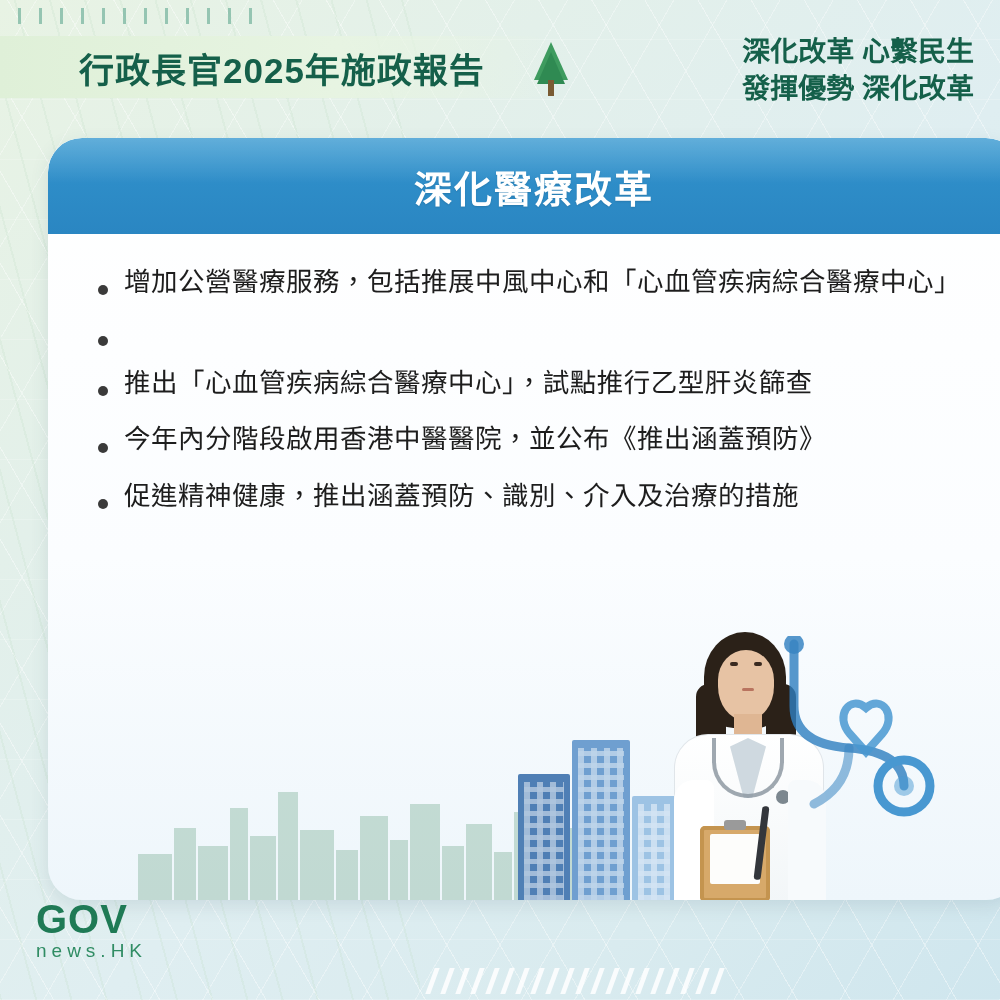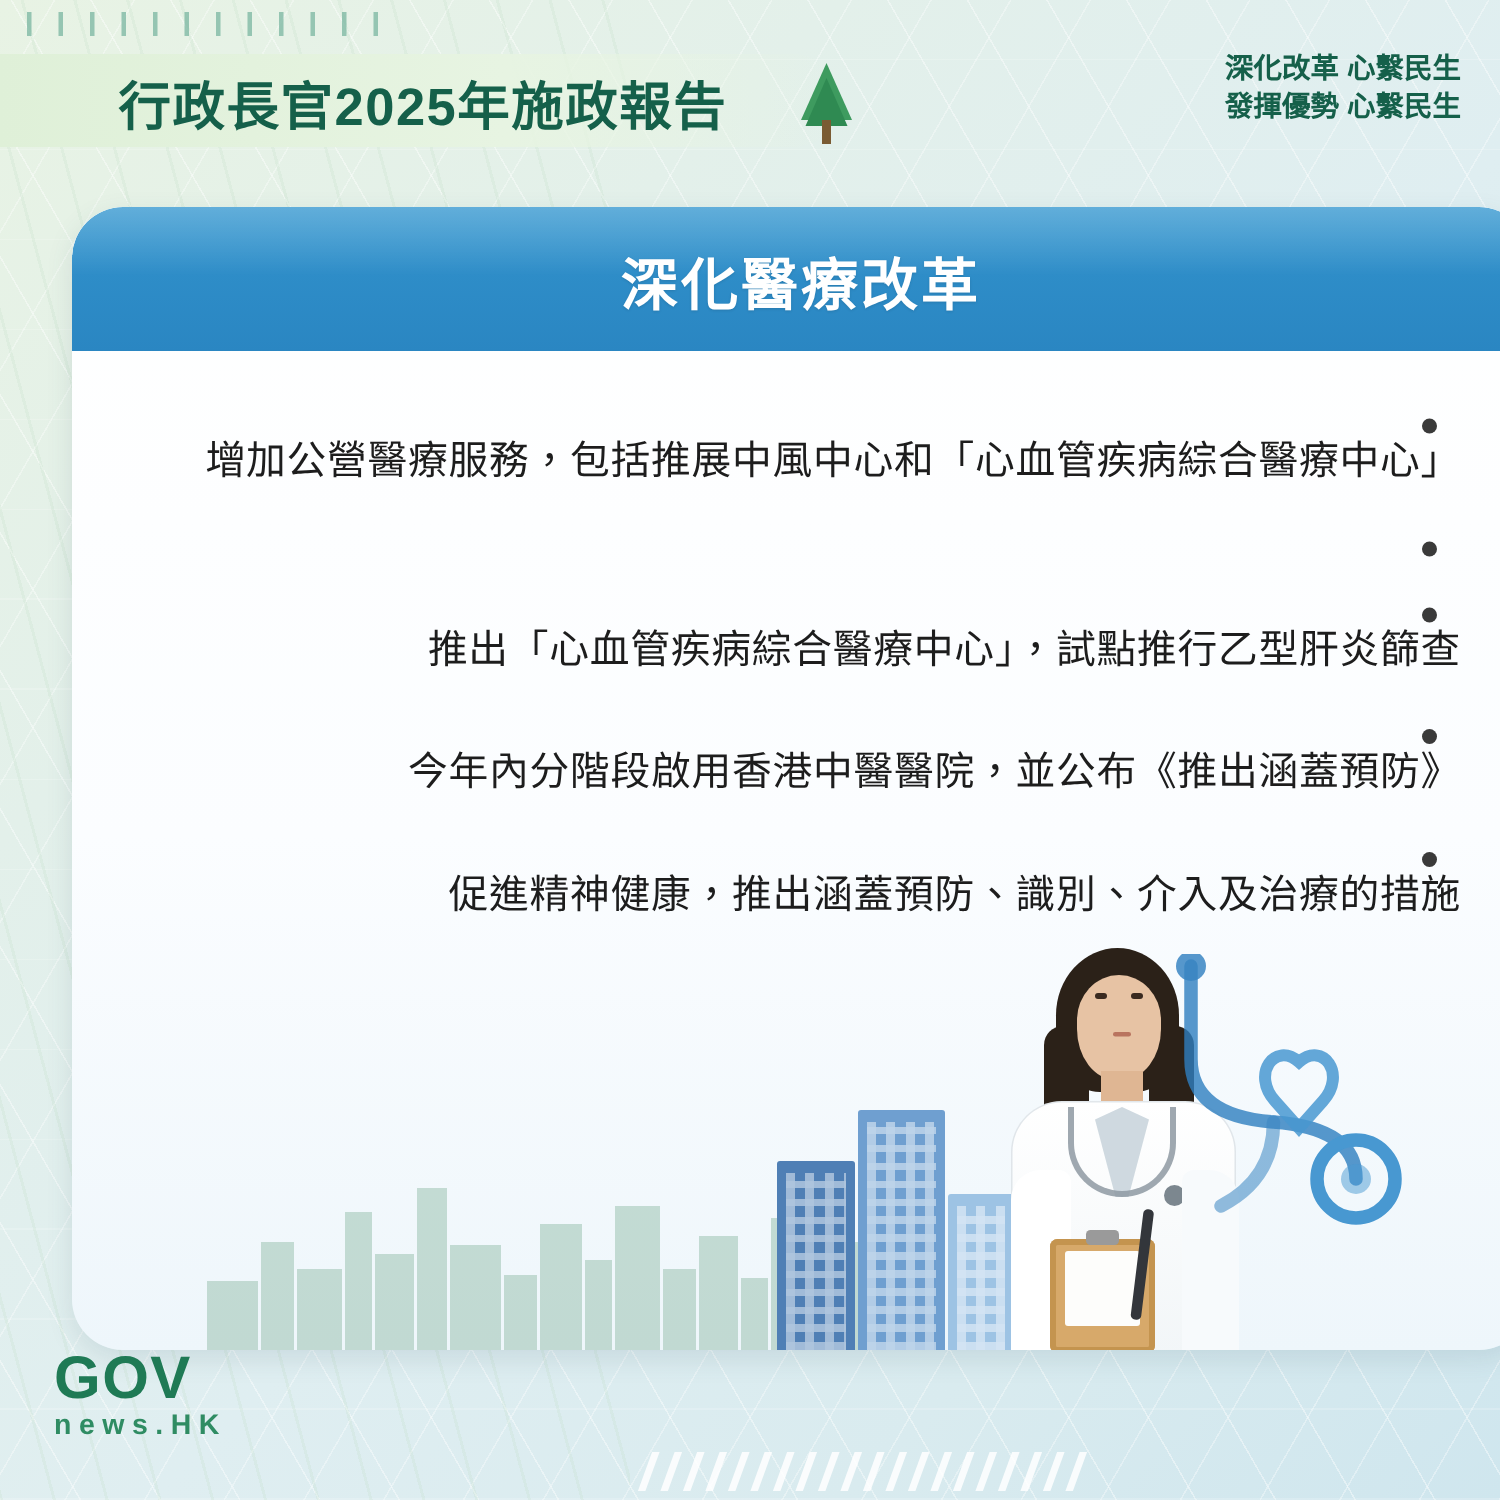--- a/index.html
+++ b/index.html
@@ -62,21 +62,21 @@
   .tree-icon {
     position: absolute; left: 528px; top: 40px;
     width: 46px; height: 58px;
   }
 
   .slogan {
     position: absolute; right: 26px; top: 34px;
     text-align: left;
     color: #15604a;
     font-weight: bold;
-    font-size: 19px;
+    font-size: 28px;
     line-height: 1.32;
     white-space: nowrap;
   }
 
   
   .card {
     position: absolute; left: 48px; top: 138px;
     width: 972px; height: 762px;
     background: linear-gradient(180deg, #ffffff 0%, #fbfdff 55%, #eef6fb 100%);
     border-radius: 34px;
@@ -100,23 +100,22 @@
     position: relative; z-index: 2;
     text-shadow: 0 1px 2px rgba(0,0,0,0.12);
   }
 
   .bullets {
     padding: 30px 46px 0 44px;
     position: relative; z-index: 3;
   }
   .bullet {
     display: flex;
-    align-items: flex-end;
+    align-items: center;
     margin-bottom: 19px;
-    flex-direction: column;
   }
   .dot {
     flex: none;
     width: 10px; height: 10px;
     border-radius: 50%;
     background: #3a3a3a;
     margin: 15px 16px 0 6px;
   }
   .btext {
     font-size: 26.5px;
@@ -226,21 +225,21 @@
   .skyline { position:absolute; left: 90px; bottom: 0; width: 520px; height: 120px; }
   .sk { position:absolute; bottom:0; background: rgba(125,175,150,0.40); }
 
   
   .bottom-strip { position:absolute; left: 430px; bottom: 6px; display:flex; gap: 10px; transform: skewX(-20deg); }
   .bottom-strip i { display:block; width: 5px; height: 26px; background: rgba(255,255,255,.85); }
 
   
   .logo { position: absolute; left: 36px; bottom: 38px; color: #1f7a55; }
   .logo-main { font-size: 40px; font-weight: bold; letter-spacing: 1px; line-height: .92; }
-  .logo-sub { font-size: 19px; letter-spacing: 5px; color: #2f8c63; margin-top: 2px; font-weight: bold; }
+  .logo-sub { font-size: 19px; letter-spacing: 5px; color: #2f8c63; margin-top: 2px; }
 </style>
 </head>
 <body>
 
 <div id="poster">
 
   <div class="texture"></div>
   <div class="texture2"></div>
 
   <div class="top-ticks">
@@ -263,21 +262,21 @@
   </div>
 
   <svg class="tree-icon" viewBox="0 0 46 58">
     <path d="M23 2 L40 40 L6 40 Z" fill="#3e9b5f"></path>
     <path d="M23 12 L37 44 L9 44 Z" fill="#2f8a52"></path>
     <rect x="20" y="40" width="6" height="16" fill="#7a5b33"></rect>
   </svg>
 
   <div class="slogan">
     <div>深化改革 心繫民生</div>
-    <div>發揮優勢 心繫民生</div>
+    <div>發揮優勢 深化改革</div>
   </div>
 
   <div class="card">
 
     <div class="card-head">
       <div class="card-title">深化醫療改革</div>
     </div>
 
     <div class="bullets">
       <div class="bullet">

